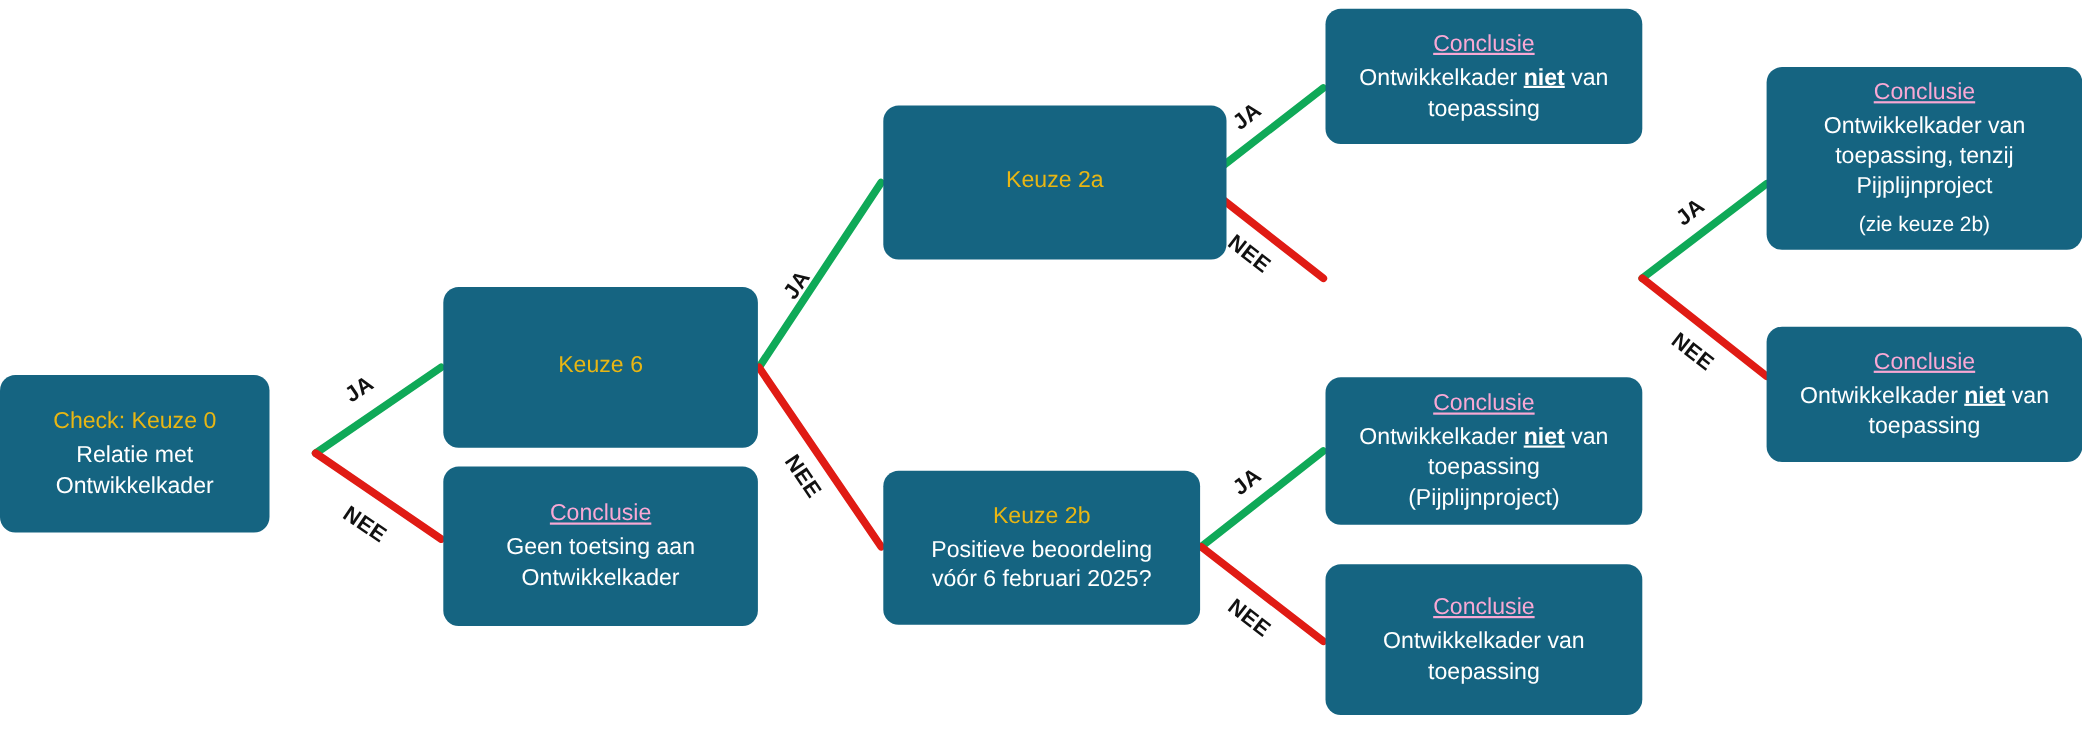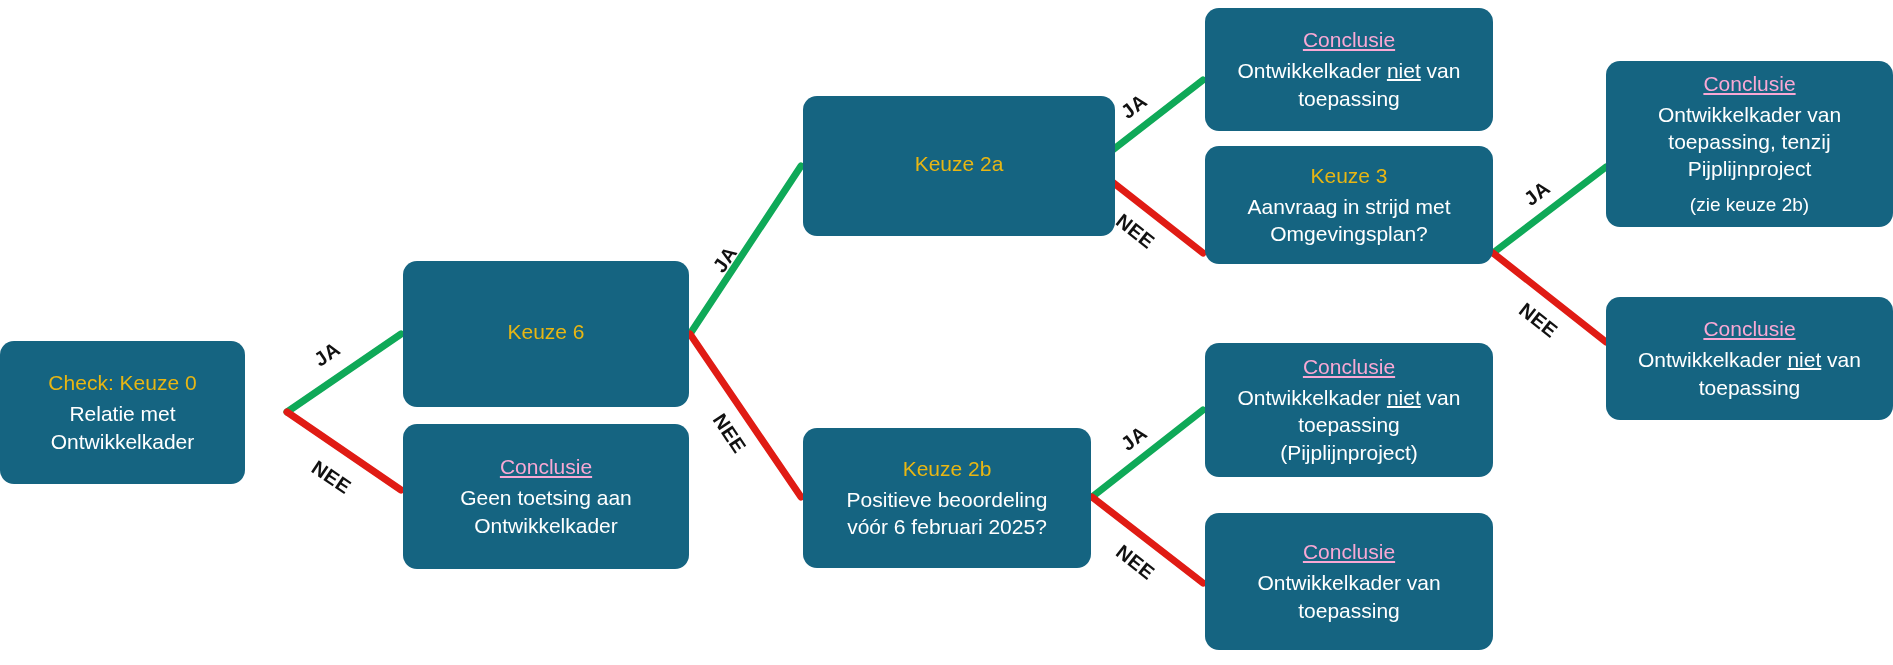--- a/index.html
+++ b/index.html
@@ -27,21 +27,21 @@
     white-space:nowrap;
   }
   .n-title.keuze{color:#e8b613;}
   .n-title.conclusie{color:#f9a8d4;text-decoration:underline;text-underline-offset:2px;}
   .n-body{
     font-size:21px;
     line-height:1.3;
     color:#ffffff;
     white-space:pre-line;
   }
-  .n-body b{font-weight:normal;text-decoration:underline;text-underline-offset:1px;}
+  .n-body b{font-weight:bold;text-decoration:underline;text-underline-offset:1px;}
   .n-extra{
     font-size:19px;
     line-height:1.3;
     color:#ffffff;
     margin-top:10px;
   }
   .edgelabel{
     position:absolute;
     font-size:20px;
     font-weight:bold;
@@ -104,25 +104,20 @@
     <div class="n-title keuze">Keuze 2b</div>
     <div class="n-body">Positieve beoordeling
 vóór 6 februari 2025?</div>
   </div>
 
   <div class="node" style="left:1205px;top:8px;width:288px;height:123px;">
     <div class="n-title conclusie">Conclusie</div>
     <div class="n-body">Ontwikkelkader <b>niet</b> van toepassing</div>
   </div>
 
-  <div class="node" style="left:1205px;top:146px;width:288px;height:118px;">
-    <div class="n-title keuze">Keuze 3</div>
-    <div class="n-body">Aanvraag in strijd met
-Omgevingsplan?</div>
-  </div>
 
   <div class="node" style="left:1205px;top:343px;width:288px;height:134px;">
     <div class="n-title conclusie">Conclusie</div>
     <div class="n-body">Ontwikkelkader <b>niet</b> van toepassing<br>(Pijplijnproject)</div>
   </div>
 
   <div class="node" style="left:1205px;top:513px;width:288px;height:137px;">
     <div class="n-title conclusie">Conclusie</div>
     <div class="n-body">Ontwikkelkader van
 toepassing</div>

